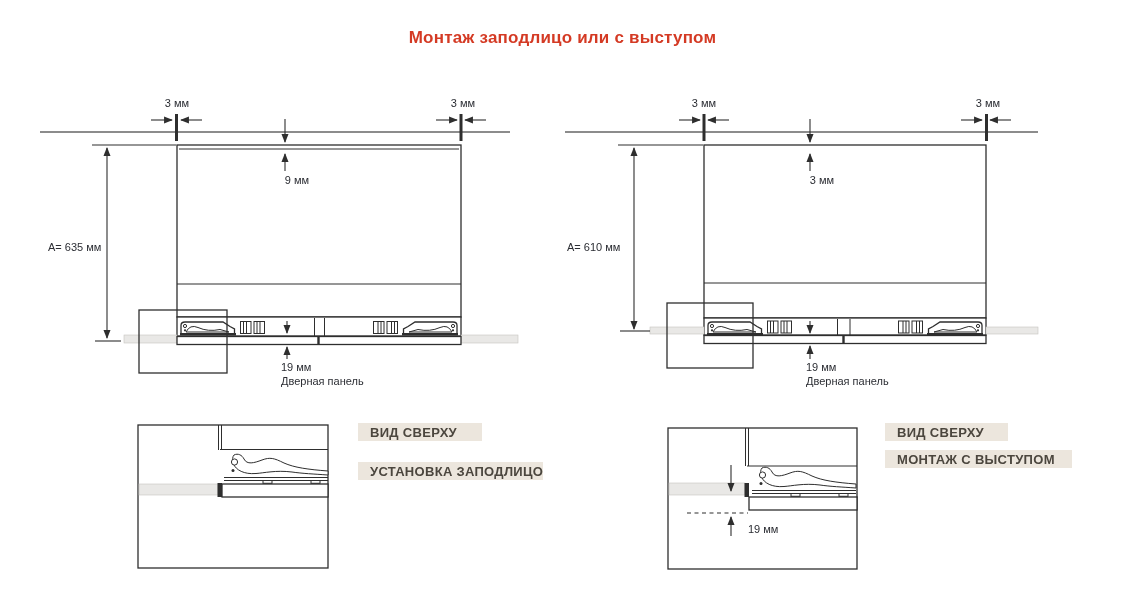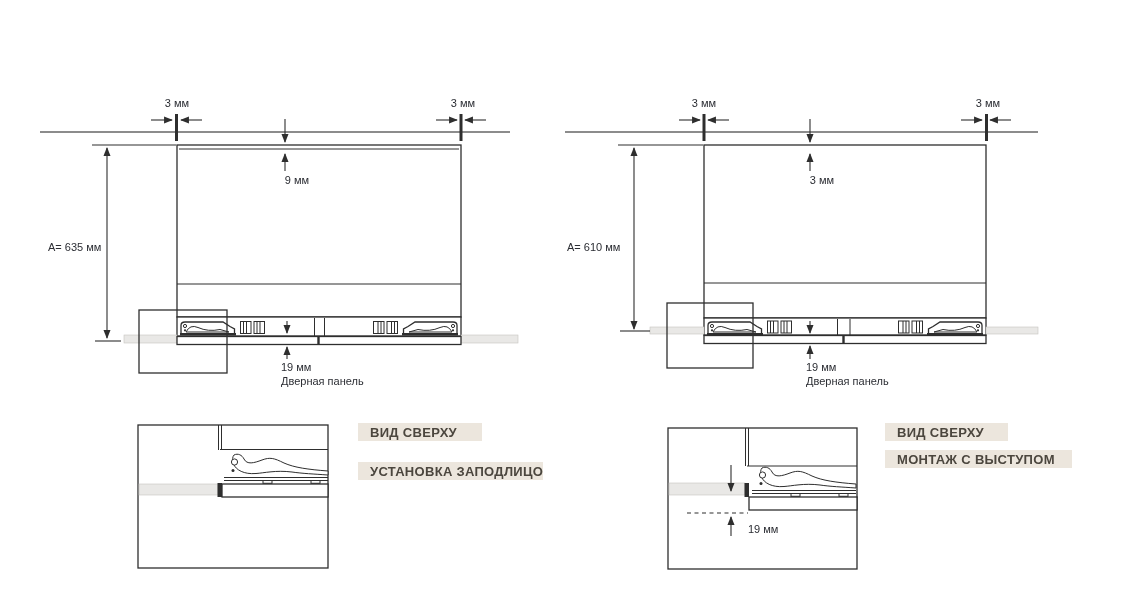--- a/index.html
+++ b/index.html
@@ -28,20 +28,21 @@
   .wfill{fill:#ffffff;}
   .dfill{fill:var(--line,#2e2e2e);stroke:none;}
   .dimtxt{font-size:11px;fill:var(--dim-text,#2b2d33);}
   .dashed{stroke:var(--line,#2e2e2e);stroke-width:1.2;stroke-dasharray:4 3.5;fill:none;}
 </style>
 </head>
 <body>
 
 <div class="page">
 
+  <div class="title">Монтаж заподлицо или с выступом</div>
 
   <svg width="1125" height="608" viewBox="0 0 1125 608">
     <defs>
       <marker id="ah" viewBox="0 0 10 8" refX="9" refY="4" markerWidth="8" markerHeight="6.5" orient="auto-start-reverse">
         <path d="M0,0 L10,4 L0,8 Z" fill="#2e2e2e"></path>
       </marker>
 
       <g id="slide">
         <path class="ln wfill" d="M2,15.5 L2,7 Q2,3.5 6,3.5 L44,3.5 L51,8 L55.5,10.5 L55.5,15.5 Z"></path>
         <path class="lnthin wfill" d="M7,13.5 Q11,5.5 19,9 Q29,13.5 41,11 L50,13.5 Z"></path>

